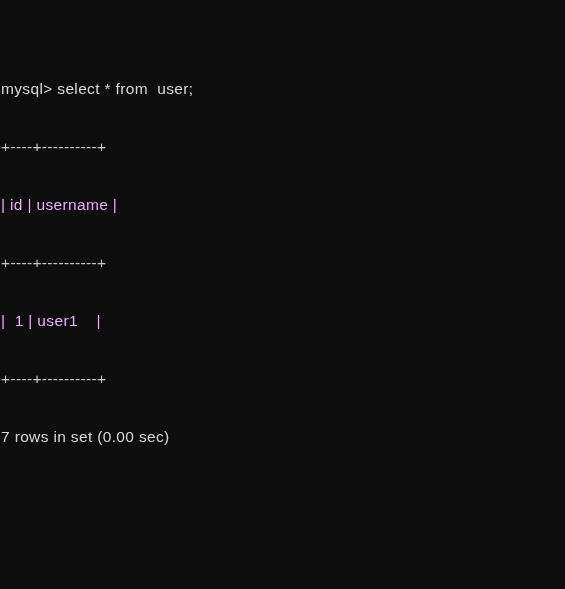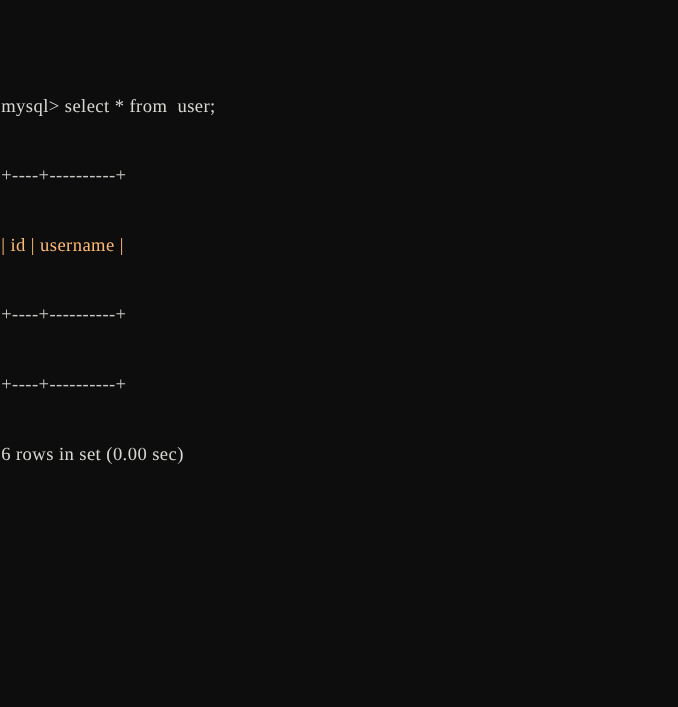--- a/index.html
+++ b/index.html
@@ -12,53 +12,54 @@
     width: 565px;
     height: 589px;
     overflow: hidden;
   }
   #terminal {
     width: 565px;
     height: 589px;
     box-sizing: border-box;
     background: #0d0d0d;
     padding: 2px 0 0 0;
-    font-family: Liberation Serif, serif;
+    font-family: Liberation Sans, sans-serif;
     font-size: 15.5px;
     line-height: 19.3px;
     letter-spacing: 0.35px;
     color: #d8d8d2;
     white-space: pre;
     -webkit-font-smoothing: antialiased;
   }
   .line {
     white-space: pre;
     height: 19.3px;
     padding-left: 1px;
   }
   .blank {
     height: 19.3px;
   }
   .prompt   { color: #d8d8d2; }
   .rule     { color: #c9c9c3; }
-  .cell     { color: #fdba74; }
+  .cell     { color: #f0abfc; }
   .status   { color: #d8d8d2; }
 </style>
 </head>
 <body>
 
 <div id="terminal">
 
   
   <div class="line prompt">mysql&gt; select * from  user;</div>
   <div class="line rule">+----+----------+</div>
   <div class="line cell">| id | username |</div>
   <div class="line rule">+----+----------+</div>
+  <div class="line cell">|  1 | user1    |</div>
   <div class="line rule">+----+----------+</div>
-  <div class="line status">6 rows in set (0.00 sec)</div>
+  <div class="line status">7 rows in set (0.00 sec)</div>
   <div class="blank"></div>
 
   
   
   
   
   
   
   
   

